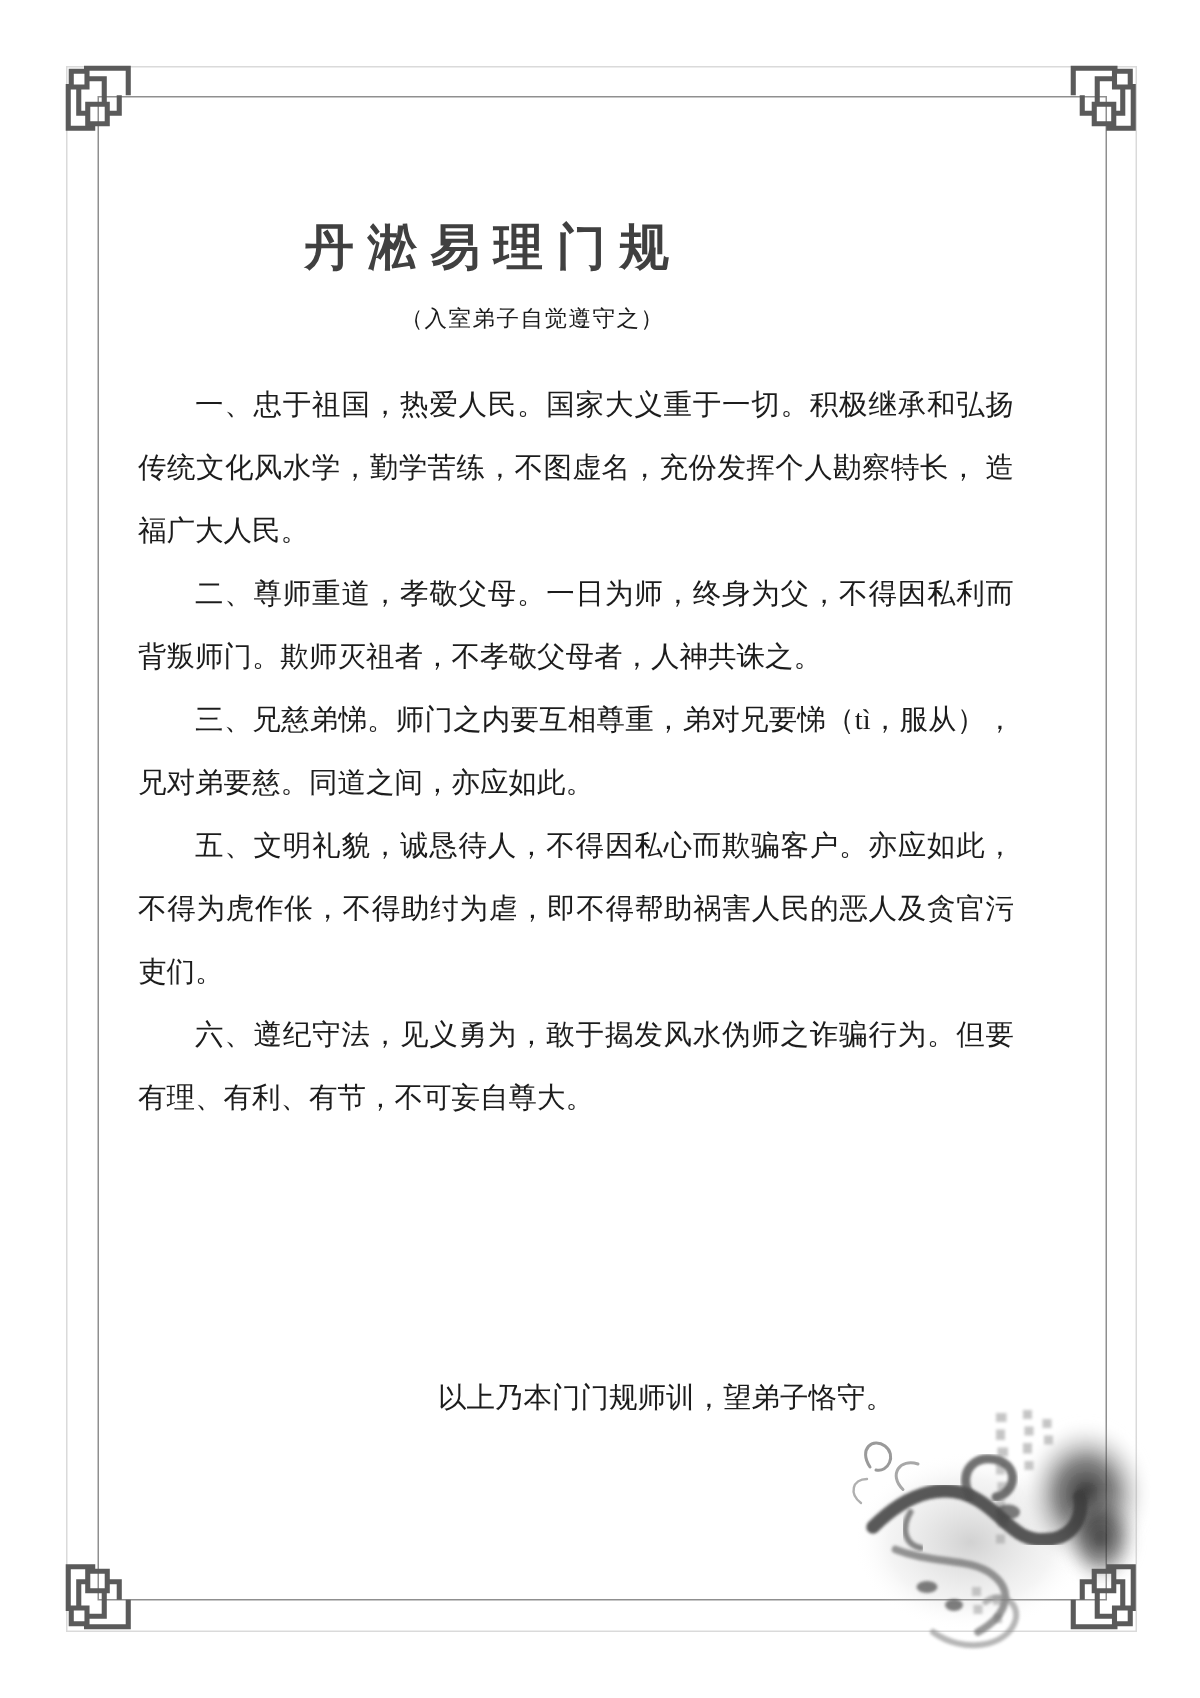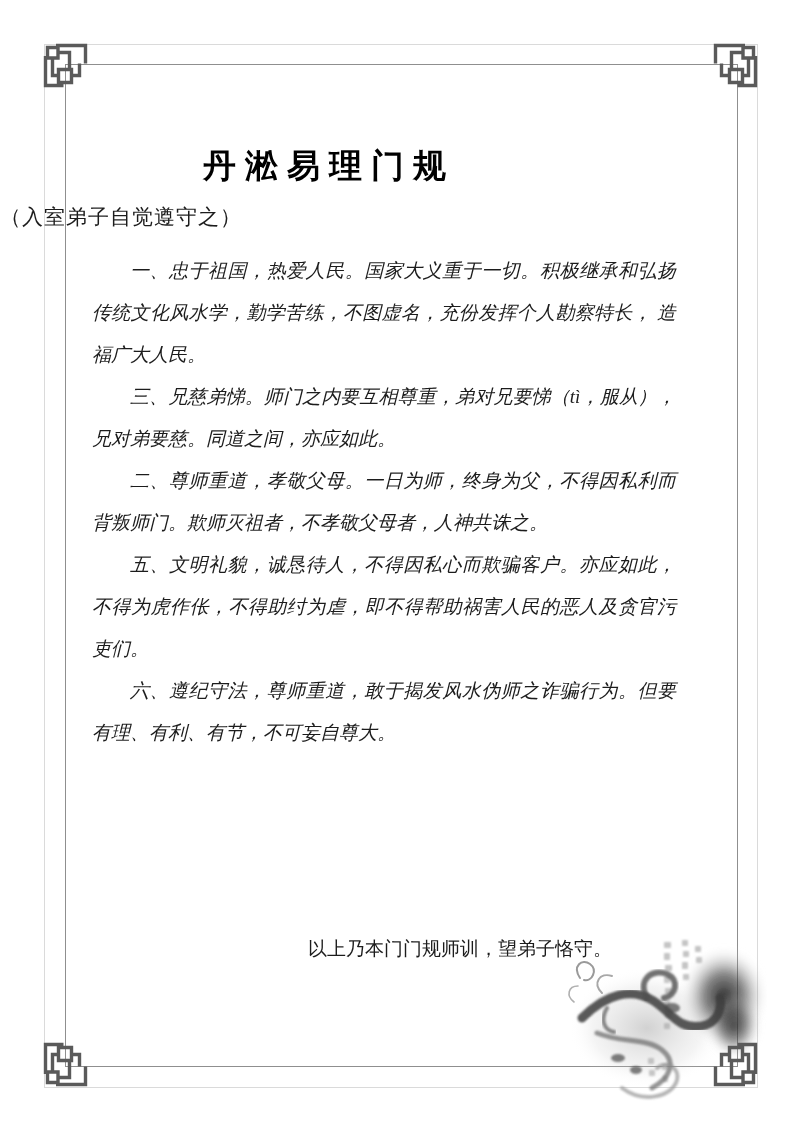--- a/index.html
+++ b/index.html
@@ -23,35 +23,35 @@
   }
   .corner{position:absolute;width:45px;height:45px;z-index:5;}
   .corner.tl{left:43px;top:43px;}
   .corner.tr{left:713px;top:43px;transform:scaleX(-1);}
   .corner.bl{left:43px;top:1042px;transform:scaleY(-1);}
   .corner.br{left:713px;top:1042px;transform:scale(-1,-1);}
   
   .title{
     position:absolute;left:0;top:146px;width:649px;margin:0;
     text-align:center;font-size:33px;line-height:1.25;font-weight:bold;
-    letter-spacing:9px;text-indent:9px;color:#000000;z-index:3;
+    letter-spacing:9px;text-indent:9px;color:#404040;z-index:3;
   }
   .subtitle{
     position:absolute;left:0;top:203px;width:710px;margin:0;
-    font-size:21px;letter-spacing:1px;z-index:3;
+    text-align:center;font-size:15px;letter-spacing:1px;z-index:3;
   }
   .rules{
-    position:absolute;left:92px;top:250px;width:584px;z-index:3;font-style:italic;
+    position:absolute;left:92px;top:250px;width:584px;z-index:3;
   }
   .rules p{
     margin:0;font-size:19px;line-height:42px;
     text-align:justify;text-indent:2em;
   }
   .closing{
-    position:absolute;left:292px;top:912px;margin:16px;
+    position:absolute;left:292px;top:912px;margin:0;
     font-size:19px;line-height:42px;white-space:nowrap;z-index:3;
   }
   
   .dragon{position:absolute;left:552px;top:938px;width:215px;height:180px;z-index:4;}
 </style>
 </head>
 <body>
 
 <div class="page">
 
@@ -84,24 +84,24 @@
     </svg>
   <svg class="corner br" viewBox="0 0 45 45">
       <use href="#knot"></use>
     </svg>
 
   <h1 class="title">丹淞易理门规</h1>
   <p class="subtitle">（入室弟子自觉遵守之）</p>
 
   <div class="rules">
     <p>一、忠于祖国，热爱人民。国家大义重于一切。积极继承和弘扬传统文化风水学，勤学苦练，不图虚名，充份发挥个人勘察特长， 造福广大人民。</p>
+    <p>二、尊师重道，孝敬父母。一日为师，终身为父，不得因私利而背叛师门。欺师灭祖者，不孝敬父母者，人神共诛之。</p>
     <p>三、兄慈弟悌。师门之内要互相尊重，弟对兄要悌（tì，服从），兄对弟要慈。同道之间，亦应如此。</p>
-    <p>二、尊师重道，孝敬父母。一日为师，终身为父，不得因私利而背叛师门。欺师灭祖者，不孝敬父母者，人神共诛之。</p>
     <p>五、文明礼貌，诚恳待人，不得因私心而欺骗客户。亦应如此，不得为虎作伥，不得助纣为虐，即不得帮助祸害人民的恶人及贪官污吏们。</p>
-    <p>六、遵纪守法，尊师重道，敢于揭发风水伪师之诈骗行为。但要有理、有利、有节，不可妄自尊大。</p>
+    <p>六、遵纪守法，见义勇为，敢于揭发风水伪师之诈骗行为。但要有理、有利、有节，不可妄自尊大。</p>
   </div>
 
   <p class="closing">以上乃本门门规师训，望弟子恪守。</p>
 
   <svg class="dragon" viewBox="0 0 215 180">
     <defs>
       <radialGradient id="inkDark">
         <stop offset="0%" stop-color="#1e1e1e" stop-opacity="0.92"></stop>
         <stop offset="45%" stop-color="#3a3a3a" stop-opacity="0.6"></stop>
         <stop offset="75%" stop-color="#8a8a8a" stop-opacity="0.22"></stop>

